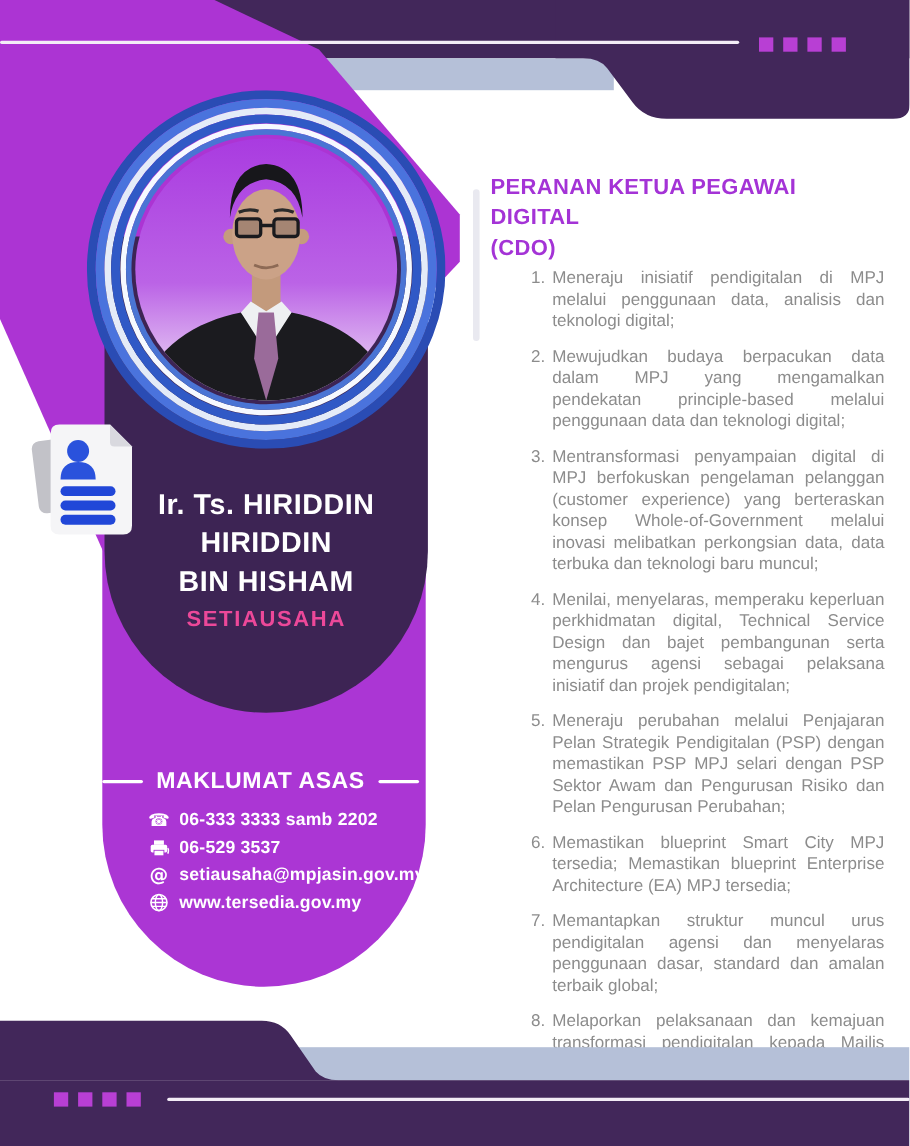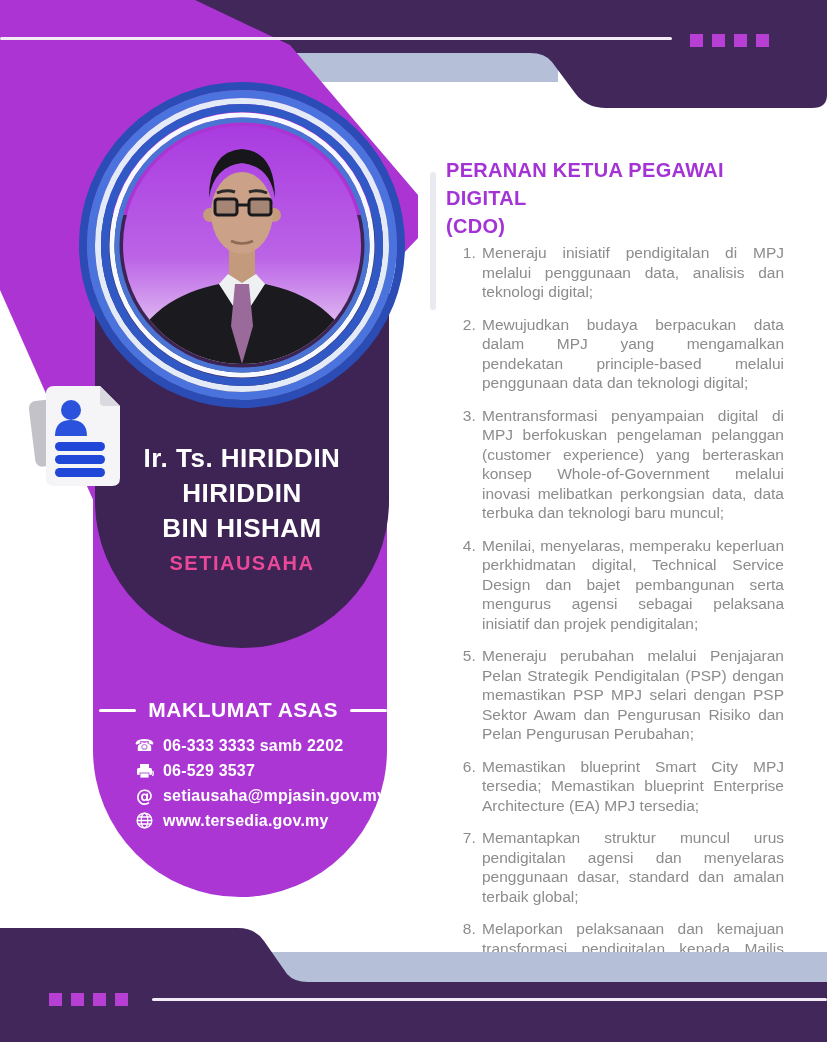--- a/index.html
+++ b/index.html
@@ -15,36 +15,36 @@
   
   .magenta-capsule{position:absolute;left:93px;top:430px;width:294px;height:467px;
         background:#ab36d4;border-radius:0 0 147px 147px;}
   .profile-card{position:absolute;left:95px;top:215px;width:294px;height:433px;
         background:#3d2454;border-radius:0 0 147px 147px;}
   .name-block{position:absolute;left:95px;top:441px;width:294px;text-align:center;color:#ffffff;}
   .name-line{font-size:26px;font-weight:bold;line-height:35px;letter-spacing:0.5px;}
   .position-line{margin-top:6px;font-size:20px;font-weight:bold;letter-spacing:1.5px;color:#ec4899;}
 
   .contact-head{position:absolute;left:93px;top:698px;width:294px;display:flex;
-        align-items:center;justify-content:flex-end;gap:12px;color:#ffffff;}
+        align-items:center;justify-content:flex-start;gap:12px;color:#ffffff;}
   .contact-head .dash{width:37px;height:3px;background:#ffffff;border-radius:2px;}
   .contact-head .txt{font-size:21px;font-weight:bold;letter-spacing:0.5px;}
   .contact-list{position:absolute;left:132px;top:735px;width:250px;display:flex;
         flex-direction:column;gap:4px;}
   .contact-row{display:flex;align-items:center;height:21px;color:#ffffff;}
   .contact-row .ic{width:25px;flex:0 0 25px;display:flex;align-items:center;justify-content:center;
         font-family:"DejaVu Sans",sans-serif;font-size:16px;}
   .contact-row .val{font-size:16px;font-weight:bold;margin-left:6px;white-space:nowrap;letter-spacing:0.2px;}
 
   
   .divider-sliver{position:absolute;left:430px;top:172px;width:6px;height:138px;
         background:#e9e9f0;border-radius:3px;}
   .role-title{position:absolute;left:446px;top:156px;width:350px;color:#a433d6;
         font-size:20px;font-weight:bold;line-height:28px;letter-spacing:0.3px;}
-  .duties{position:absolute;left:436px;top:243px;width:348px;color:#8c8c8c;}
+  .duties{position:absolute;left:456px;top:243px;width:348px;color:#8c8c8c;}
   .duties ol{margin:0;padding-left:44px;}
   .duties li{font-size:15.5px;line-height:19.5px;text-align:justify;margin-bottom:13px;padding-left:2px;}
 </style>
 </head>
 <body>
 
 <div class="page">
 
   <svg class="abs" style="left:0;top:0" width="827" height="120" viewBox="0 0 827 120">
     <rect x="0" y="0" width="827" height="53" fill="#42275a"></rect>

